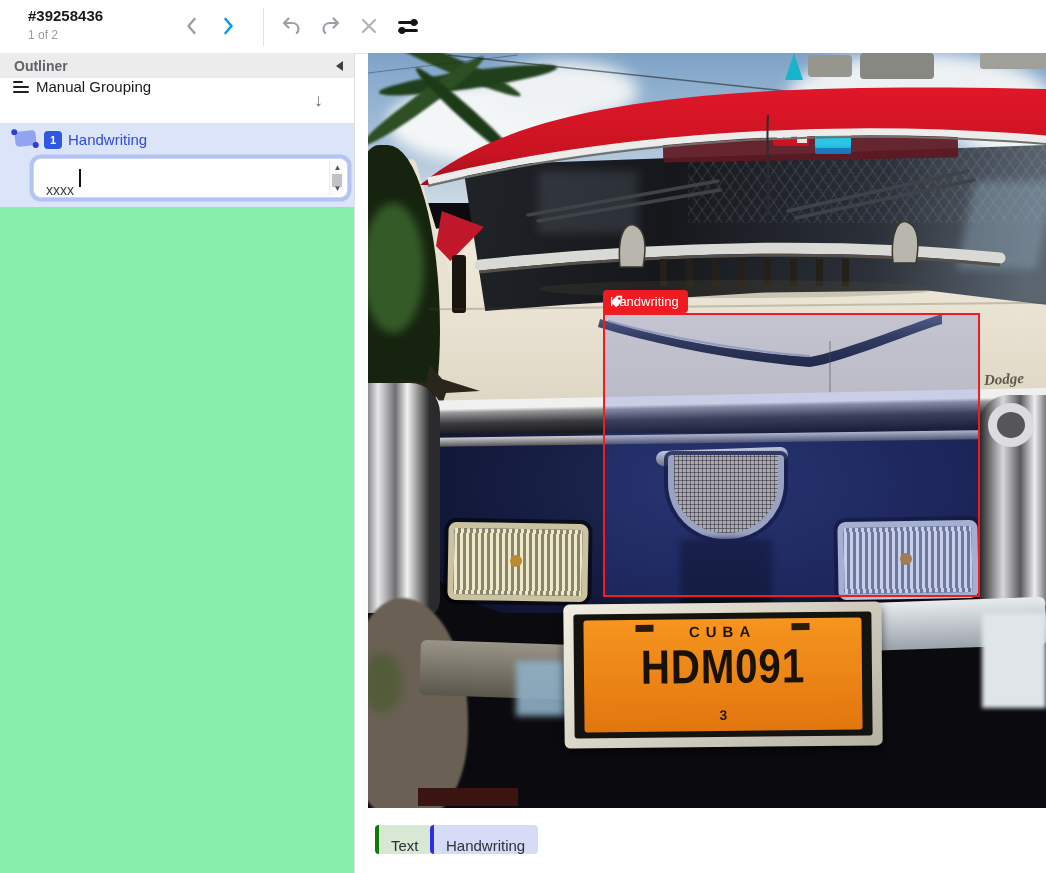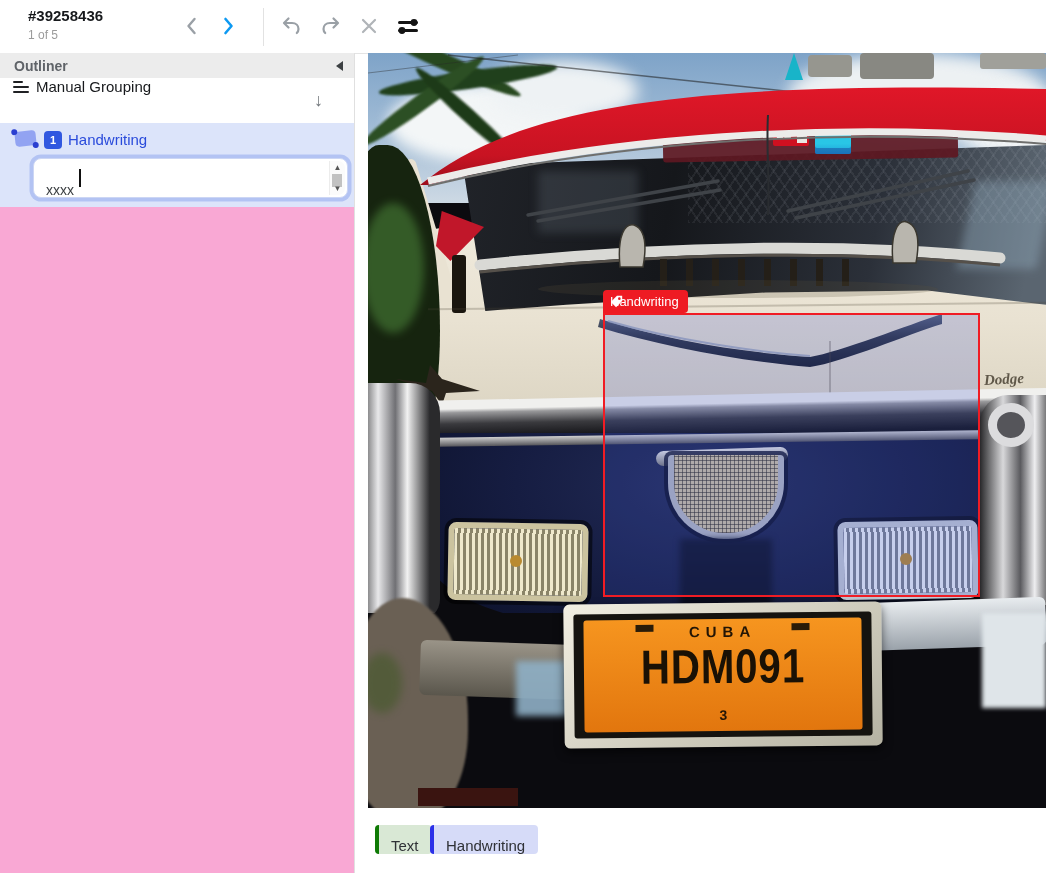--- a/index.html
+++ b/index.html
@@ -7,21 +7,21 @@
        font-family:"Liberation Sans",sans-serif;-webkit-font-smoothing:antialiased;}
 
   
   .topbar{position:absolute;left:0;top:0;width:1046px;height:53px;background:#fff;border-bottom:1px solid #e4e4e4;}
   .task-id{position:absolute;left:28px;top:7px;font-size:15px;font-weight:bold;color:#17191c;}
   .task-count{position:absolute;left:28px;top:28px;font-size:12px;color:#9b9b9b;}
   .tb-btn{position:absolute;top:12px;width:28px;height:28px;display:flex;align-items:center;justify-content:center;cursor:pointer;background:none;border:none;padding:0;}
   .tb-divider{position:absolute;left:263px;top:8px;width:1px;height:38px;background:#e2e2e2;}
 
   
-  .sidebar{position:absolute;left:0;top:53px;width:354px;height:820px;background:#f9a8d4;border-right:1px solid #e0e0e0;}
+  .sidebar{position:absolute;left:0;top:53px;width:354px;height:820px;background:#86efac;border-right:1px solid #e0e0e0;}
   .outliner-header{position:absolute;left:0;top:0;width:354px;height:25px;background:#ececec;display:flex;align-items:center;}
   .outliner-title{margin-left:14px;font-size:14px;font-weight:bold;color:#5f6368;}
   .collapse-tri{position:absolute;right:11px;top:8px;width:0;height:0;border-top:5px solid transparent;border-bottom:5px solid transparent;border-right:7px solid #3c4043;cursor:pointer;}
   .controls{position:absolute;left:0;top:25px;width:354px;height:45px;background:#fff;}
   .ctl{position:absolute;display:flex;align-items:flex-start;gap:7px;font-size:15px;color:#17191c;cursor:pointer;height:45px;}
   .ctl-group{left:13px;}
   .ctl-order{left:168px;}
   .icon-lines{display:inline-block;width:16px;}
   .icon-lines span{display:block;height:2.4px;background:#202124;border-radius:1px;margin:2.6px 0;}
   .icon-lines span:nth-child(1){width:10px;}
@@ -66,21 +66,21 @@
   .bbox-badge{left:235px;top:237px;height:23px;background:#ee1b23;border-radius:4px 4px 4px 0;display:flex;align-items:center;gap:5px;padding:0 9px 0 7px;}
   .bbox-badge span{position:static;color:#fff;font-size:13px;}
 </style>
 </head>
 <body>
 
 <div class="app">
 
   <header class="topbar">
     <div class="task-id">#39258436</div>
-    <div class="task-count">1 of 5</div>
+    <div class="task-count">1 of 2</div>
 
     <button class="tb-btn" style="left:178px;">
       <svg width="24" height="24" viewBox="0 0 24 24">
         <polyline points="14.5,5 8.5,12 14.5,19" fill="none" stroke="#9aa0a6" stroke-width="2.4" stroke-linecap="round" stroke-linejoin="round"></polyline>
       </svg>
     </button>
     <button class="tb-btn" style="left:214px;">
       <svg width="24" height="24" viewBox="0 0 24 24">
         <polyline points="9.5,5 15.5,12 9.5,19" fill="none" stroke="#0d99f2" stroke-width="2.6" stroke-linecap="round" stroke-linejoin="round"></polyline>
       </svg>

